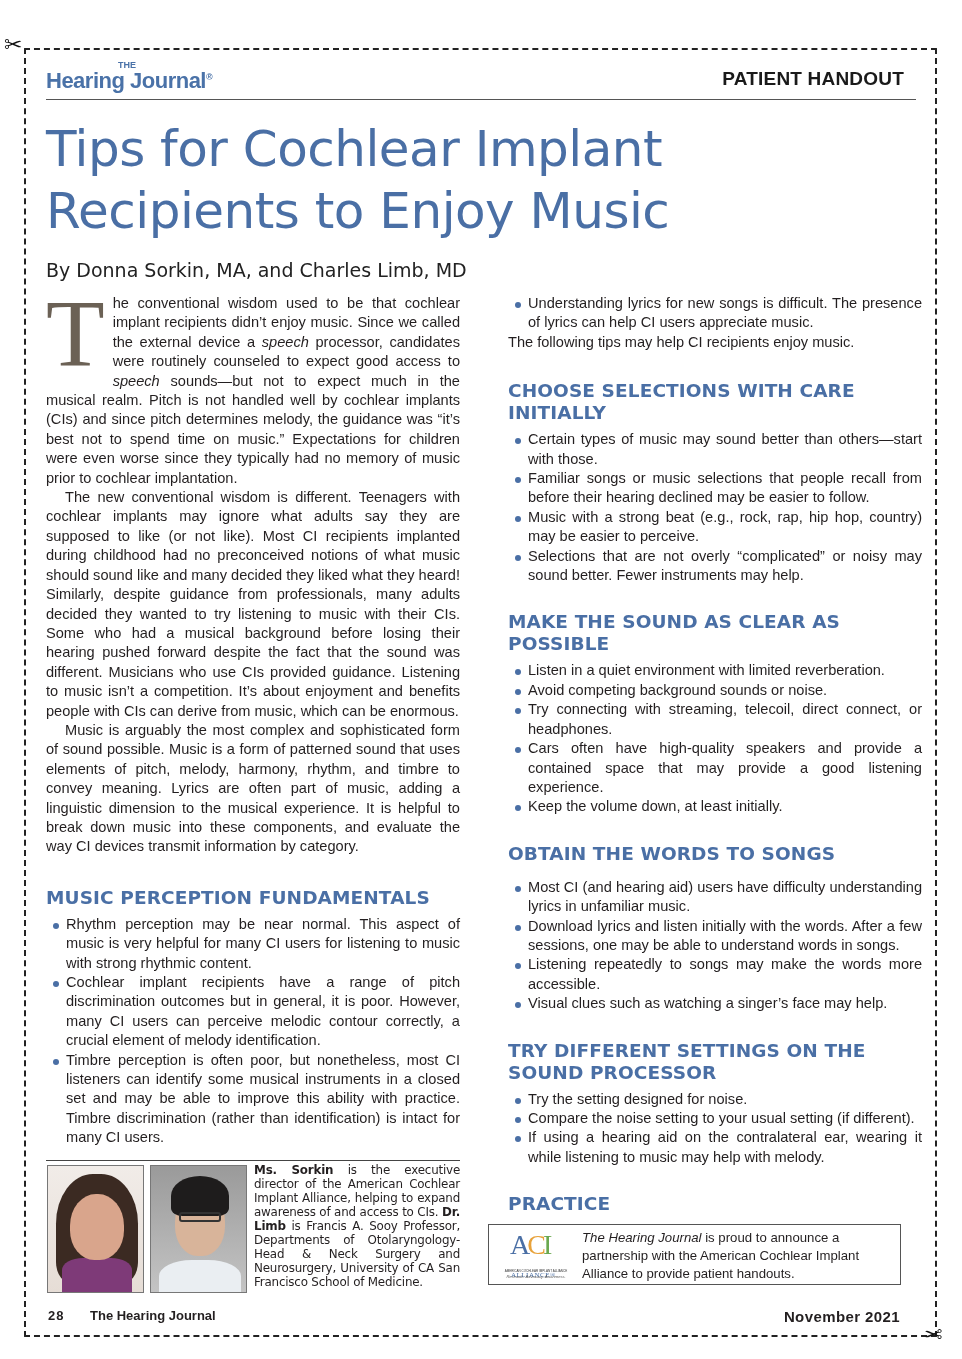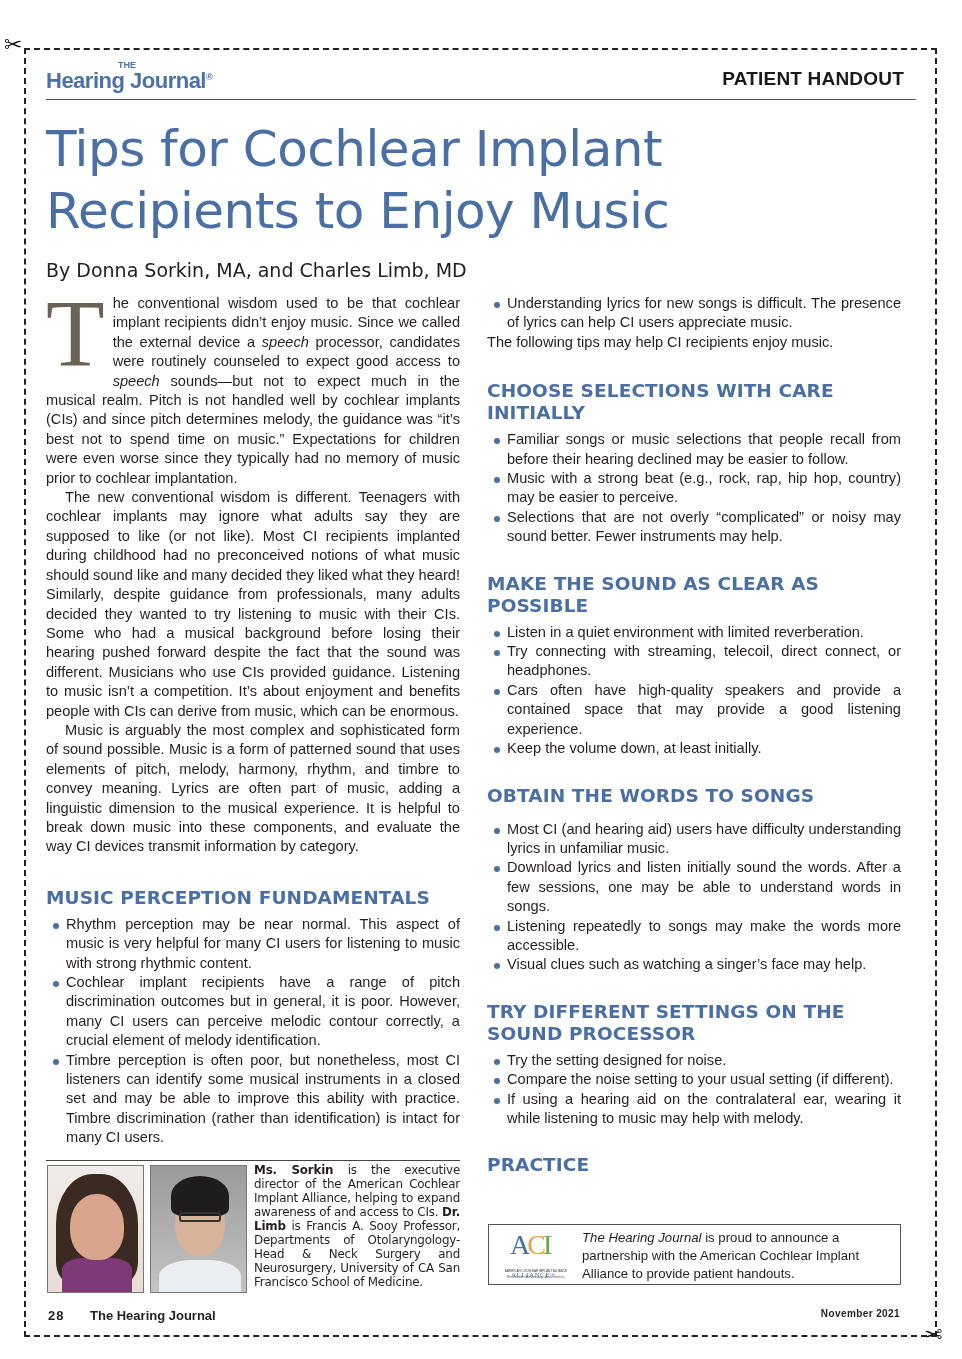--- a/index.html
+++ b/index.html
@@ -21,21 +21,21 @@
   .logo .the { position: absolute; left: 72px; top: -8px; font-size: 9px; letter-spacing: 0; }
   .logo .reg { font-size: 9px; vertical-align: super; }
   .handout-label { position: absolute; right: 12px; top: 6px; font-weight: bold; font-size: 19px; color: #1a1a1a; letter-spacing: 0.2px; }
 
   .title { position: absolute; left: 46px; top: 118px; width: 880px; color: #4a6fa5; font-size: 50px; line-height: 62px; font-weight: normal; font-family: "DejaVu Sans", sans-serif; letter-spacing: -0.5px; }
   .byline { position: absolute; left: 46px; top: 259px; font-size: 19px; color: #222; font-family: "DejaVu Sans", sans-serif; }
 
   
   .col { position: absolute; font-size: 14.6px; line-height: 19.4px; color: #231f20; }
   .col-left { left: 46px; top: 294px; width: 414px; }
-  .col-right { left: 487px; top: 294px; width: 414px; }
+  .col-right { left: 508px; top: 294px; width: 414px; }
 
   p.body { text-align: justify; }
   p.indent { text-indent: 19px; }
   .dropcap { float: left; font-family: "Liberation Serif", serif; font-size: 96px; line-height: 74px; color: #6b6155; margin: 3px 8px 0 0; height: 78px; }
 
   .section-head { color: #4a6fa5; font-weight: bold; font-size: 18.5px; line-height: 22px; letter-spacing: 0.1px; font-family: "DejaVu Sans", sans-serif; }
   ul.bullets { list-style: none; }
   ul.bullets li { position: relative; padding-left: 20px; text-align: justify; }
   ul.bullets li::before { content: ""; position: absolute; left: 7px; top: 8px; width: 6px; height: 6px; border-radius: 50%; background: #4a6fa5; }
 
@@ -59,21 +59,21 @@
   .aci-logo .big { position: absolute; left: 15px; top: 0px; font-family: "Liberation Serif", serif; font-size: 28px; color: #4a6fa5; letter-spacing: -3px; }
   .aci-logo .big .c { color: #e8a23a; }
   .aci-logo .big .i { color: #6aa84f; }
   .aci-logo .alliance { position: absolute; left: 16px; top: 42px; font-family: "Liberation Serif", serif; font-size: 7px; color: #4a6fa5; letter-spacing: 0.5px; }
   .aci-logo .sub { position: absolute; left: 2px; top: 40px; font-size: 3px; color: #333; width: 78px; text-align: center; }
   .aci-logo .tag { position: absolute; left: 2px; top: 45px; font-size: 4px; color: #555; width: 78px; text-align: center; font-style: italic; }
   .partner-text { position: absolute; left: 93px; top: 4px; width: 310px; font-size: 13.2px; line-height: 18px; color: #231f20; }
 
   .footer-page { position: absolute; left: 48px; top: 1308px; font-weight: bold; font-size: 13px; letter-spacing: 1px; }
   .footer-pub { position: absolute; left: 90px; top: 1308px; font-weight: bold; font-size: 13px; }
-  .footer-date { position: absolute; right: 62px; top: 1308px; font-weight: bold; font-size: 10px; letter-spacing: 0.4px; }
+  .footer-date { position: absolute; right: 62px; top: 1308px; font-weight: bold; font-size: 15px; letter-spacing: 0.4px; }
 </style>
 </head>
 <body>
 
 <div class="cut-border"></div>
 <span class="scissors tl">✂</span>
 <span class="scissors br">✂</span>
 
 <div class="masthead">
   <div class="logo">
@@ -120,39 +120,41 @@
 
 <div class="col col-right">
   <ul class="bullets">
     <li>Understanding lyrics for new songs is difficult. The presence of lyrics can help CI users appreciate music.</li>
   </ul>
   <p>The following tips may help CI recipients enjoy music.</p>
 
   <div style="height:28px"></div>
   <h2 class="section-head">CHOOSE SELECTIONS WITH CARE INITIALLY</h2>
   <ul class="bullets" style="margin-top:6px">
+    <li>Certain types of music may sound better than others—start with those.</li>
     <li>Familiar songs or music selections that people recall from before their hearing declined may be easier to follow.</li>
     <li>Music with a strong beat (e.g., rock, rap, hip hop, country) may be easier to perceive.</li>
     <li>Selections that are not overly “complicated” or noisy may sound better. Fewer instruments may help.</li>
   </ul>
 
   <div style="height:26px"></div>
   <h2 class="section-head">MAKE THE SOUND AS CLEAR AS POSSIBLE</h2>
   <ul class="bullets" style="margin-top:6px">
     <li>Listen in a quiet environment with limited reverberation.</li>
+    <li>Avoid competing background sounds or noise.</li>
     <li>Try connecting with streaming, telecoil, direct connect, or headphones.</li>
     <li>Cars often have high-quality speakers and provide a contained space that may provide a good listening experience.</li>
     <li>Keep the volume down, at least initially.</li>
   </ul>
 
   <div style="height:26px"></div>
   <h2 class="section-head">OBTAIN THE WORDS TO SONGS</h2>
   <ul class="bullets" style="margin-top:13px">
     <li>Most CI (and hearing aid) users have difficulty understanding lyrics in unfamiliar music.</li>
-    <li>Download lyrics and listen initially sound the words. After a few sessions, one may be able to understand words in songs.</li>
+    <li>Download lyrics and listen initially with the words. After a few sessions, one may be able to understand words in songs.</li>
     <li>Listening repeatedly to songs may make the words more accessible.</li>
     <li>Visual clues such as watching a singer’s face may help.</li>
   </ul>
 
   <div style="height:26px"></div>
   <h2 class="section-head">TRY DIFFERENT SETTINGS ON THE SOUND PROCESSOR</h2>
   <ul class="bullets" style="margin-top:6px">
     <li>Try the setting designed for noise.</li>
     <li>Compare the noise setting to your usual setting (if different).</li>
     <li>If using a hearing aid on the contralateral ear, wearing it while listening to music may help with melody.</li>

